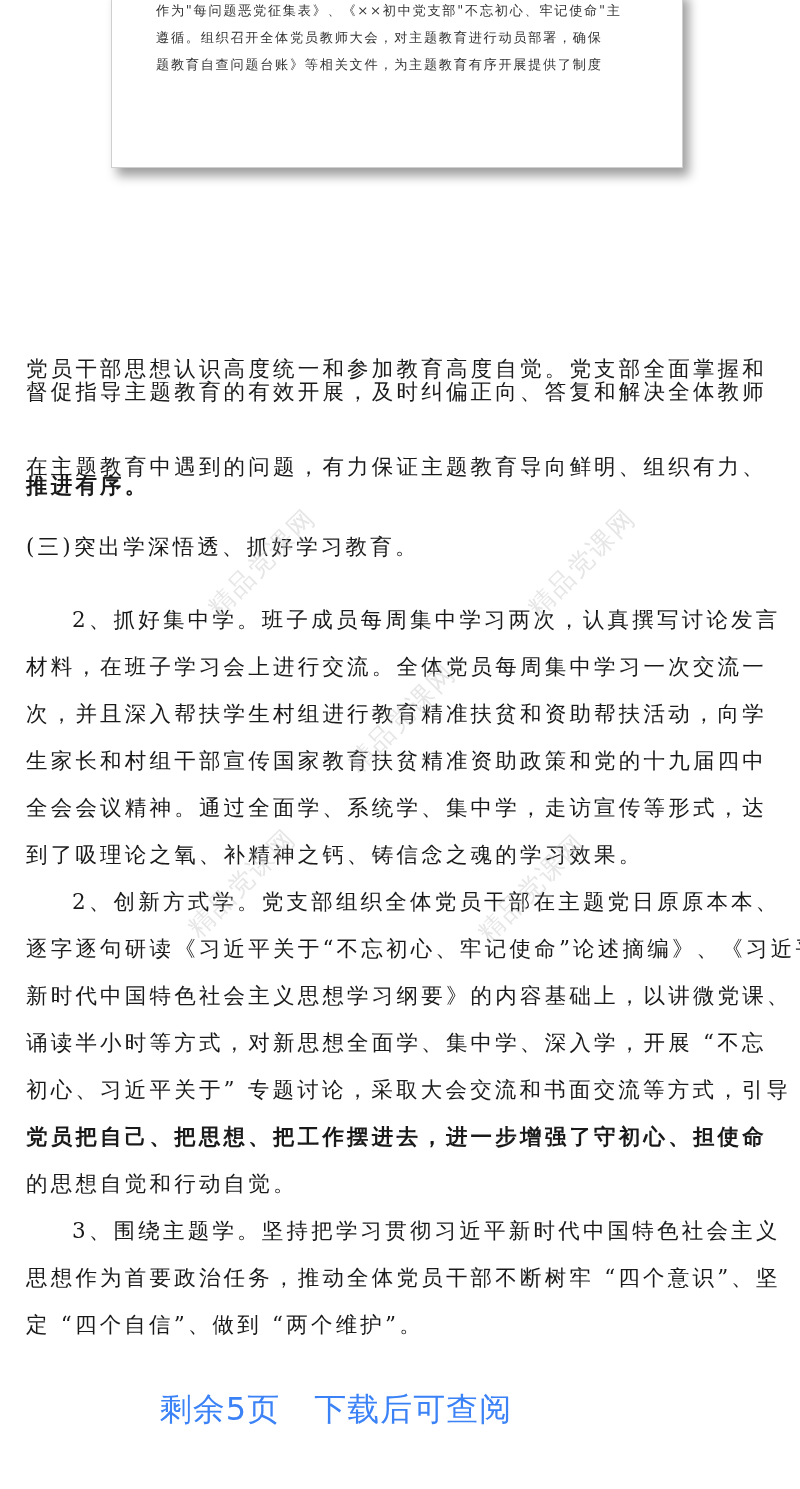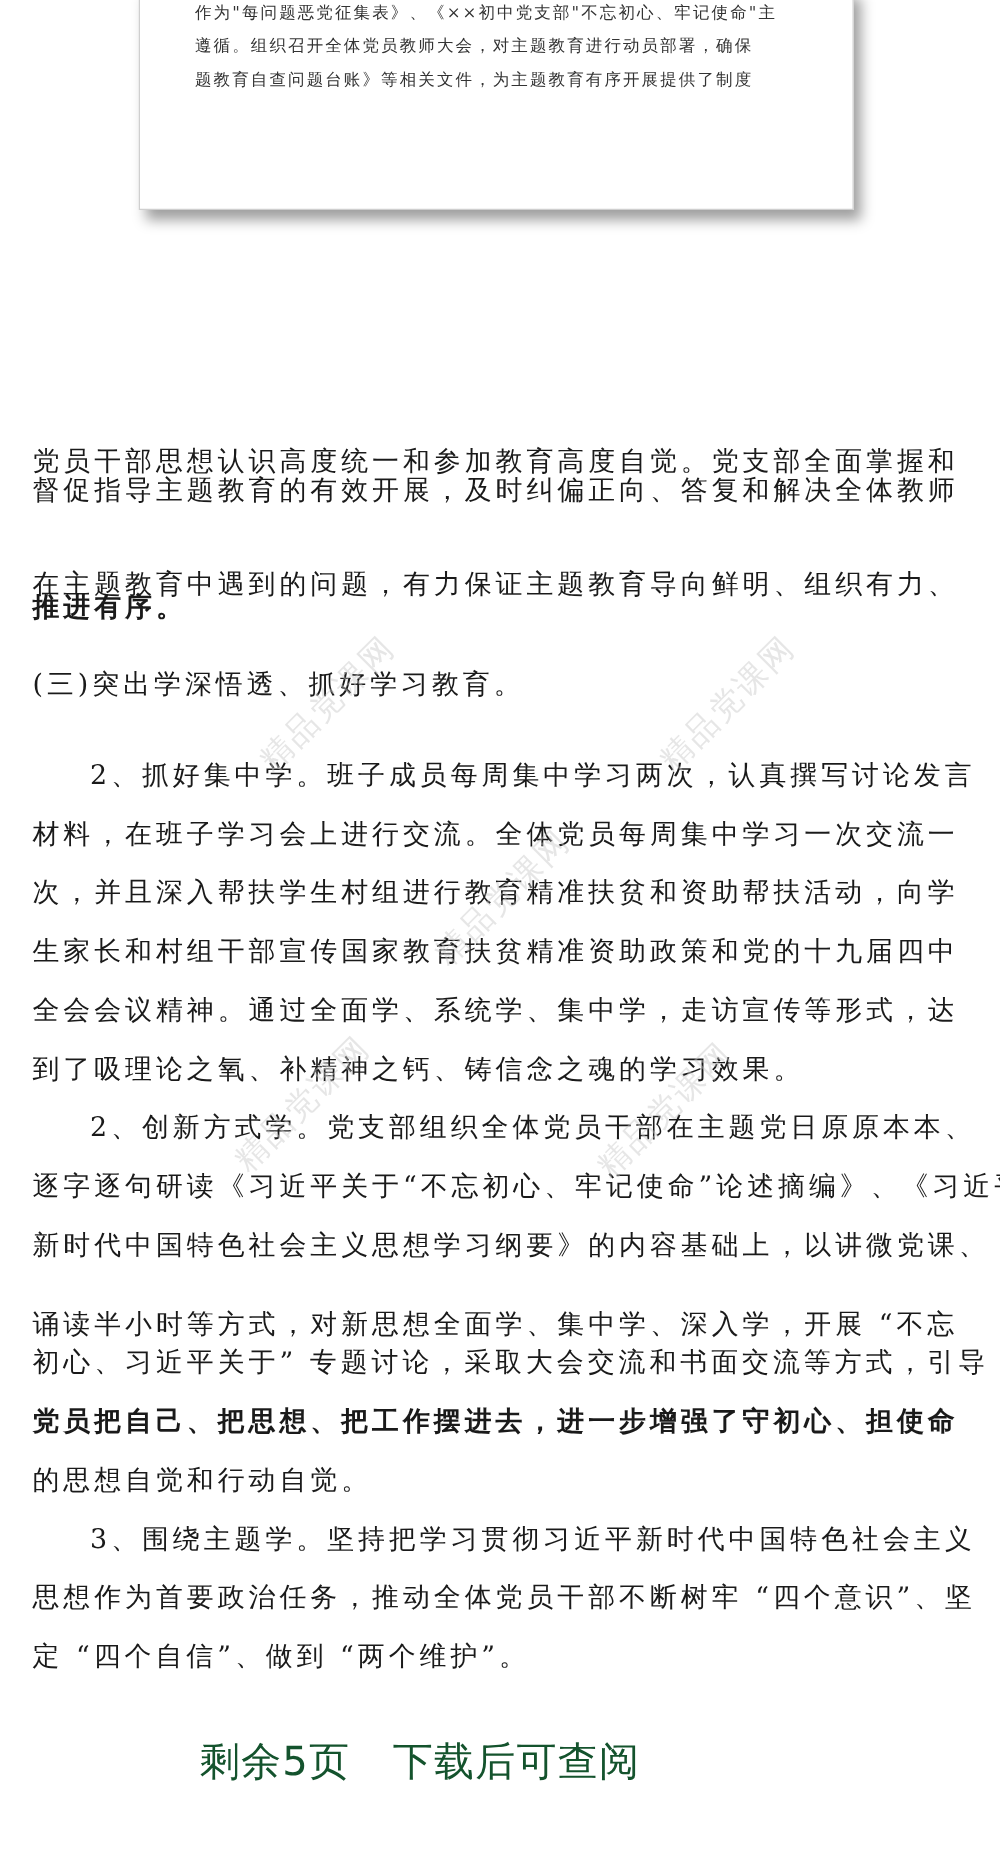--- a/index.html
+++ b/index.html
@@ -72,21 +72,21 @@
   }
   
   .remaining {
     position: absolute;
     left: 0;
     top: 1388px;
     width: 672px;
     text-align: center;
     font-family: "DejaVu Sans", "Liberation Sans", sans-serif;
     font-size: 32px;
-    color: #14532d;
+    color: #3b82f6;
     letter-spacing: 1px;
   }
   .remaining span { cursor: pointer; }
   .remaining .gap { display: inline-block; width: 34px; }
 </style>
 </head>
 <body>
 
 <div class="preview-card">
   <div class="preview-text">
@@ -108,21 +108,21 @@
   <div class="line indent" style="top:605px;">2、抓好集中学。班子成员每周集中学习两次，认真撰写讨论发言</div>
   <div class="line" style="top:652px;">材料，在班子学习会上进行交流。全体党员每周集中学习一次交流一</div>
   <div class="line" style="top:699px;">次，并且深入帮扶学生村组进行教育精准扶贫和资助帮扶活动，向学</div>
   <div class="line" style="top:746px;">生家长和村组干部宣传国家教育扶贫精准资助政策和党的十九届四中</div>
   <div class="line" style="top:793px;">全会会议精神。通过全面学、系统学、集中学，走访宣传等形式，达</div>
   <div class="line" style="top:840px;">到了吸理论之氧、补精神之钙、铸信念之魂的学习效果。</div>
 
   <div class="line indent" style="top:887px;">2、创新方式学。党支部组织全体党员干部在主题党日原原本本、</div>
   <div class="line" style="top:934px;">逐字逐句研读《习近平关于“不忘初心、牢记使命”论述摘编》、《习近平</div>
   <div class="line" style="top:981px;">新时代中国特色社会主义思想学习纲要》的内容基础上，以讲微党课、</div>
-  <div class="line" style="top:1028px;margin-top:16px;">诵读半小时等方式，对新思想全面学、集中学、深入学，开展 “不忘</div>
+  <div class="line" style="top:1028px;">诵读半小时等方式，对新思想全面学、集中学、深入学，开展 “不忘</div>
   <div class="line" style="top:1075px;">初心、习近平关于” 专题讨论，采取大会交流和书面交流等方式，引导</div>
   <div class="line" style="top:1122px;font-weight:bold;">党员把自己、把思想、把工作摆进去，进一步增强了守初心、担使命</div>
   <div class="line" style="top:1169px;">的思想自觉和行动自觉。</div>
 
   <div class="line indent" style="top:1216px;">3、围绕主题学。坚持把学习贯彻习近平新时代中国特色社会主义</div>
   <div class="line" style="top:1263px;">思想作为首要政治任务，推动全体党员干部不断树牢 “四个意识”、坚</div>
   <div class="line" style="top:1310px;">定 “四个自信”、做到 “两个维护”。</div>
 </div>
 
 <div class="watermark" style="left:200px; top:600px;">精品党课网</div>

